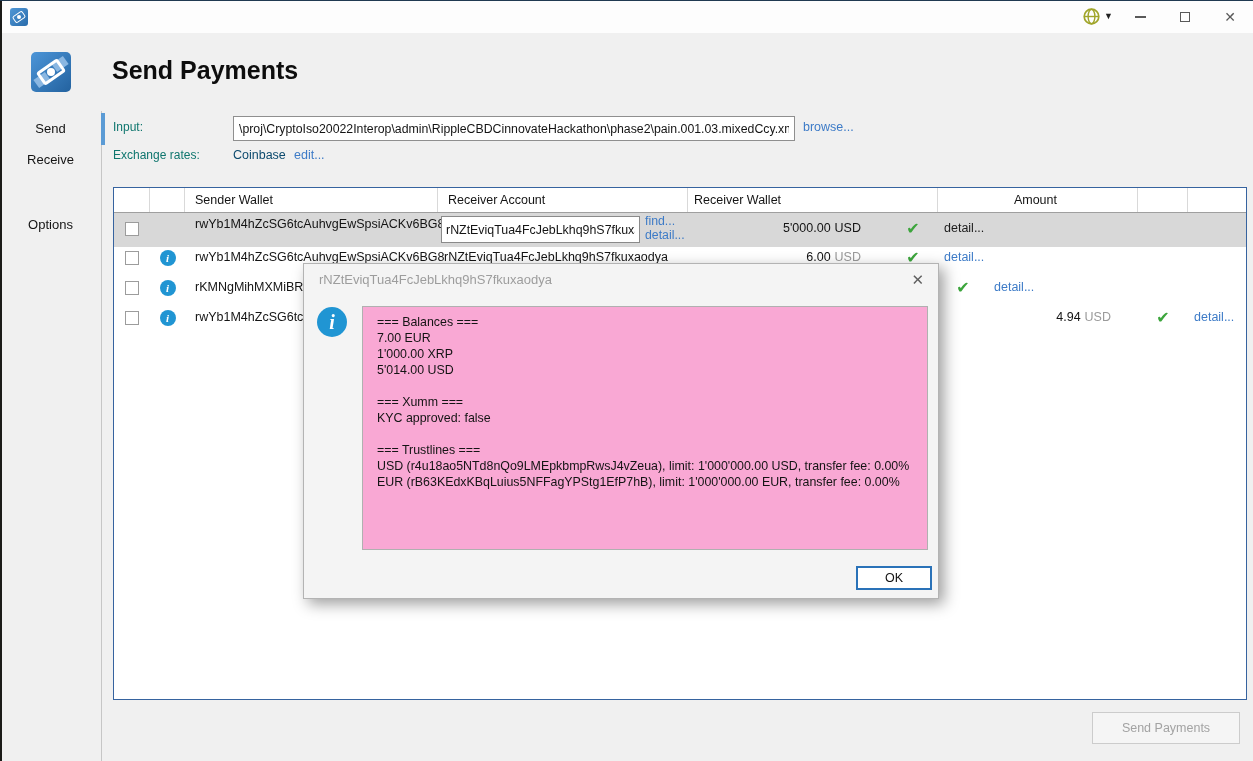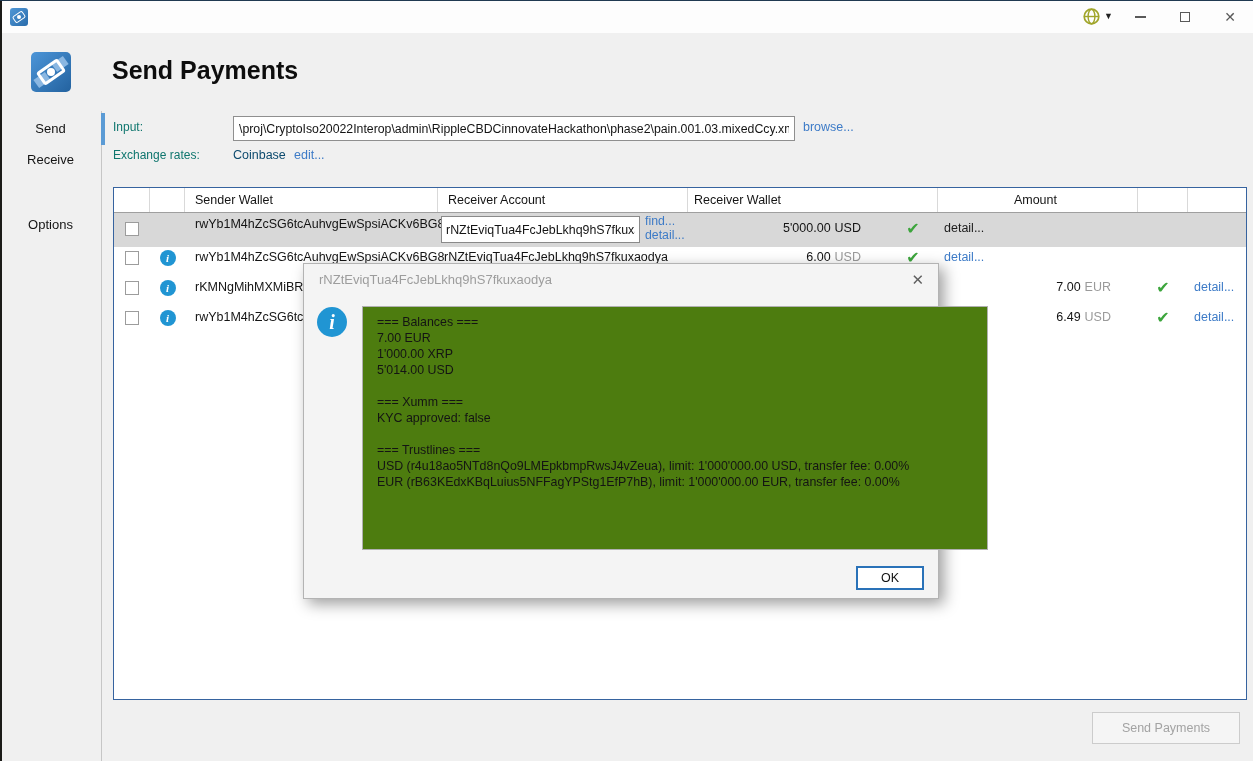--- a/index.html
+++ b/index.html
@@ -99,24 +99,24 @@
   .dialog { position:absolute; left:303px; top:262px; width:636px; height:336px;
             background:#f4f4f4; border:1px solid #b3b3b3; z-index:40;
             box-shadow:5px 5px 14px rgba(0,0,0,0.38); }
   .dlg-title { position:absolute; left:15px; top:8px; font-size:13px; color:#9d9d9d;
                width:560px; white-space:nowrap; overflow:hidden; }
   .dlg-close { position:absolute; right:14px; top:7px; font-size:15px; color:#5f5f5f; cursor:pointer; }
   .dlg-info { position:absolute; left:13px; top:43px; width:30px; height:30px; border-radius:50%;
               background:#2095d3; color:#fff; font-size:20px; font-weight:700;
               display:flex; align-items:center; justify-content:center;
               font-family:"Liberation Serif","DejaVu Serif",serif; font-style:italic; }
-  .dlg-box { position:absolute; left:58px; top:42px; width:626px; height:244px;
-             background:#4d7c0f; border:1px solid #b0b0b0; overflow:hidden; }
+  .dlg-box { position:absolute; left:58px; top:42px; width:566px; height:244px;
+             background:#f9a8d4; border:1px solid #b0b0b0; overflow:hidden; }
   .dlg-body { padding:7px 14px; font-size:12.4px; line-height:16px; color:#141414; white-space:pre-line; }
-  .dlg-ok { position:absolute; left:552px; top:302px; width:68px; height:24px;
+  .dlg-ok { position:absolute; left:552px; top:302px; width:76px; height:24px;
             background:#fff; border:2px solid #2a72b8; font-family:inherit;
             font-size:12.5px; color:#111; cursor:pointer; }
 
   
   .send-btn { position:absolute; left:1092px; top:711px; width:148px; height:32px;
               background:#f5f5f5; border:1px solid #cccccc; font-family:inherit;
               font-size:12.5px; color:#a3a3a3; }
 </style>
 </head>
 <body>
@@ -227,44 +227,40 @@
     <div class="grow rown">
       <div class="cell c0">
           <span class="checkbox"></span>
         </div>
       <div class="cell c1">
           <span class="info-ico">i</span>
         </div>
       <div class="cell c2">rKMNgMihMXMiBRV</div>
       <div class="cell c3"></div>
       <div class="cell c4"></div>
-      <div class="cell c5">
-          <span>7.00</span>
-          <span class="amt-cur">EUR</span>
-        </div>
       <div class="cell c6">
           <span class="check">✔</span>
         </div>
       <div class="cell c7">
           <a class="link">detail...</a>
         </div>
     </div>
 
     <div class="grow rown">
       <div class="cell c0">
           <span class="checkbox"></span>
         </div>
       <div class="cell c1">
           <span class="info-ico">i</span>
         </div>
       <div class="cell c2">rwYb1M4hZcSG6tcAuhvgEwSpsiACKv6BG8</div>
       <div class="cell c3"></div>
       <div class="cell c4"></div>
       <div class="cell c5">
-          <span>6.49</span>
+          <span>4.94</span>
           <span class="amt-cur">USD</span>
         </div>
       <div class="cell c6">
           <span class="check">✔</span>
         </div>
       <div class="cell c7">
           <a class="link">detail...</a>
         </div>
     </div>
   </div>

